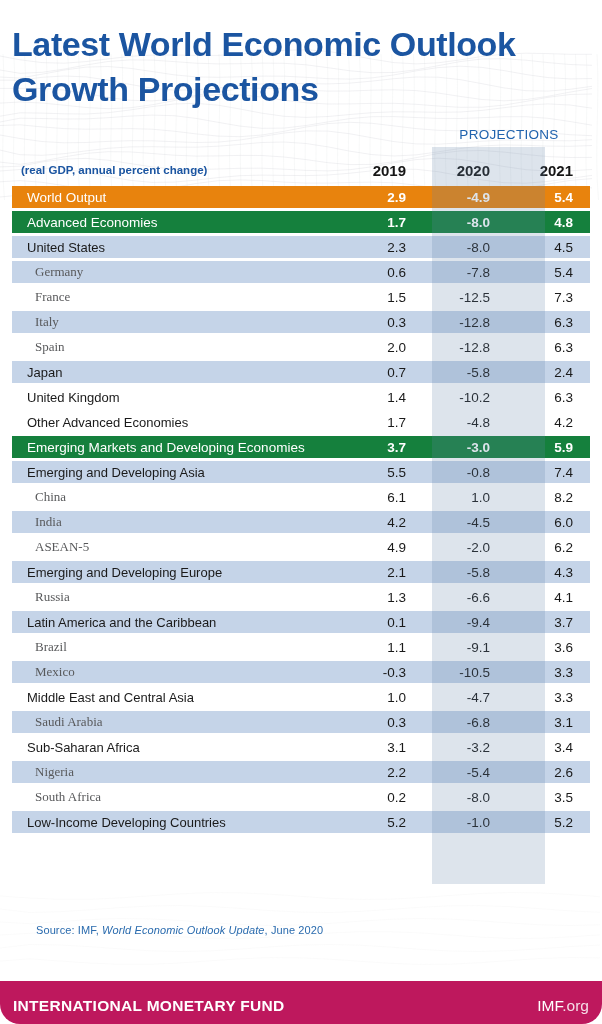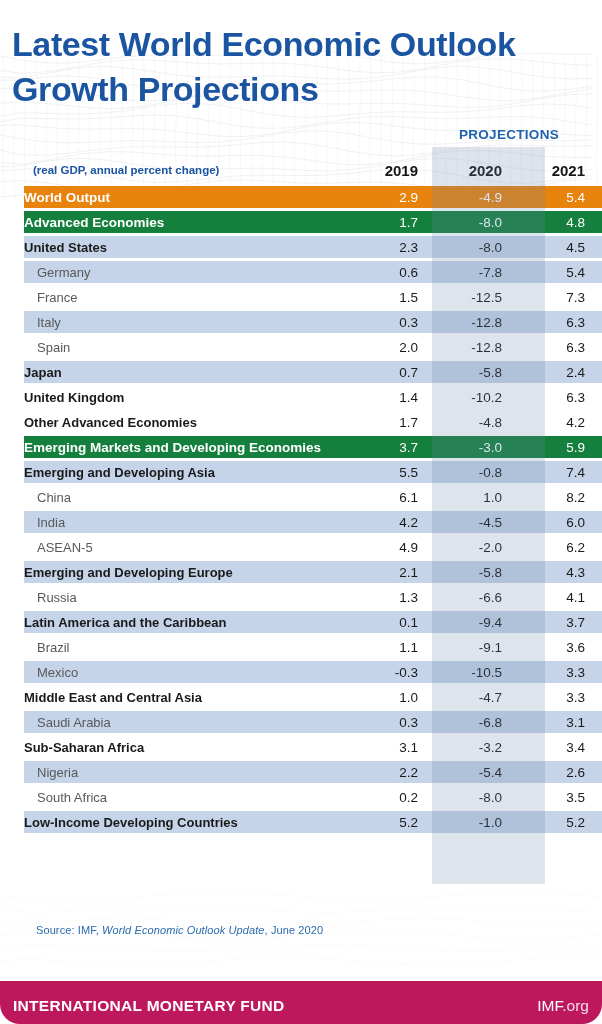--- a/index.html
+++ b/index.html
@@ -7,47 +7,47 @@
     position:relative;width:602px;height:1024px;background:#ffffff;
     font-family:"Liberation Sans",sans-serif;overflow:hidden;border-radius:20px;
   }
   .mesh{position:absolute;left:0;top:0;width:602px;height:1024px;z-index:0;}
   .title{
     position:absolute;left:12px;top:22px;width:580px;z-index:2;
     font-size:34px;line-height:45px;font-weight:700;color:#1B55A1;letter-spacing:-0.4px;
   }
   .projections{
     position:absolute;left:440px;top:127px;width:138px;z-index:2;text-align:center;
-    font-size:13.5px;font-weight:700;color:#2063AE;letter-spacing:0.3px;
+    font-size:13.5px;font-weight:400;color:#2063AE;letter-spacing:0.3px;
   }
   .band{
     position:absolute;left:432px;top:147px;width:113px;height:737px;z-index:5;
     background:rgba(100,130,170,0.22);pointer-events:none;
   }
-  .tablewrap{position:absolute;left:24px;top:154px;width:578px;z-index:2;}
+  .tablewrap{position:absolute;left:12px;top:154px;width:578px;z-index:2;}
   table{border-collapse:separate;border-spacing:0 3px;width:578px;table-layout:fixed;}
   th,td{padding:0;margin:0;vertical-align:middle;font-size:13.5px;}
   col.c-label{width:320px;} col.c-2019{width:74px;} col.c-2020{width:84px;}
   col.c-2021{width:83px;} col.c-fill{width:17px;}
   thead th{height:26px;font-size:15px;font-weight:700;color:#151515;text-align:right;}
   thead th.sub{
     text-align:left;padding-left:9px;font-size:11.5px;font-weight:700;color:#1B55A1;
   }
   tbody tr{height:22px;}
   td.lbl{
-    text-align:left;font-weight:700;color:#1A1A1A;
+    text-align:left;padding-left:15px;font-weight:400;color:#1A1A1A;
     font-size:13px;white-space:nowrap;overflow:hidden;
   }
-  td.lbl.lvl2{padding-left:13px;font-weight:400;color:#58595B;}
+  td.lbl.lvl2{padding-left:23px;font-weight:400;color:#58595B;font-family:Liberation Serif, serif;}
   td.num{text-align:right;color:#1A1A1A;font-weight:400;}
   tr.world td{background:#E8830D;}
   tr.group td{background:#15803d;}
   tr.alt td{background:#C5D4E8;}
   tr.world td.lbl,tr.group td.lbl{color:#ffffff;font-size:13.5px;}
-  tr.world td.num,tr.group td.num{color:#ffffff;font-weight:400;}
+  tr.world td.num,tr.group td.num{color:#ffffff;font-weight:700;}
   .source{
     position:absolute;left:36px;top:924px;z-index:2;
     font-size:11px;color:#2A6BAE;letter-spacing:0.1px;
   }
   .source .ital{font-style:italic;}
   .footer{
     position:absolute;left:0;top:981px;width:602px;height:50px;z-index:3;
     background:#be185d;display:flex;align-items:center;justify-content:space-between;
     padding:0 13px;box-sizing:border-box;
   }

